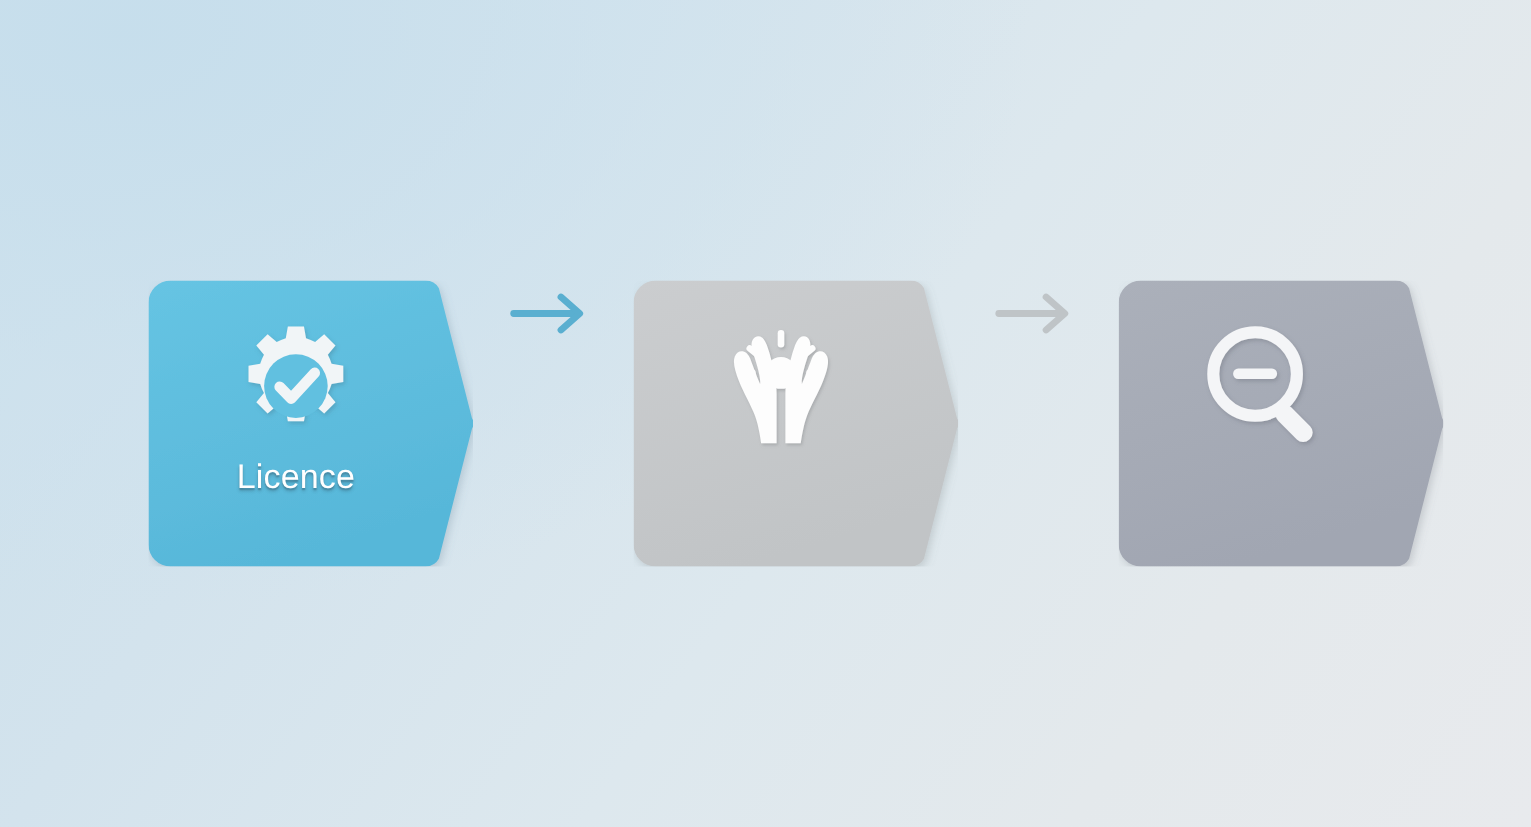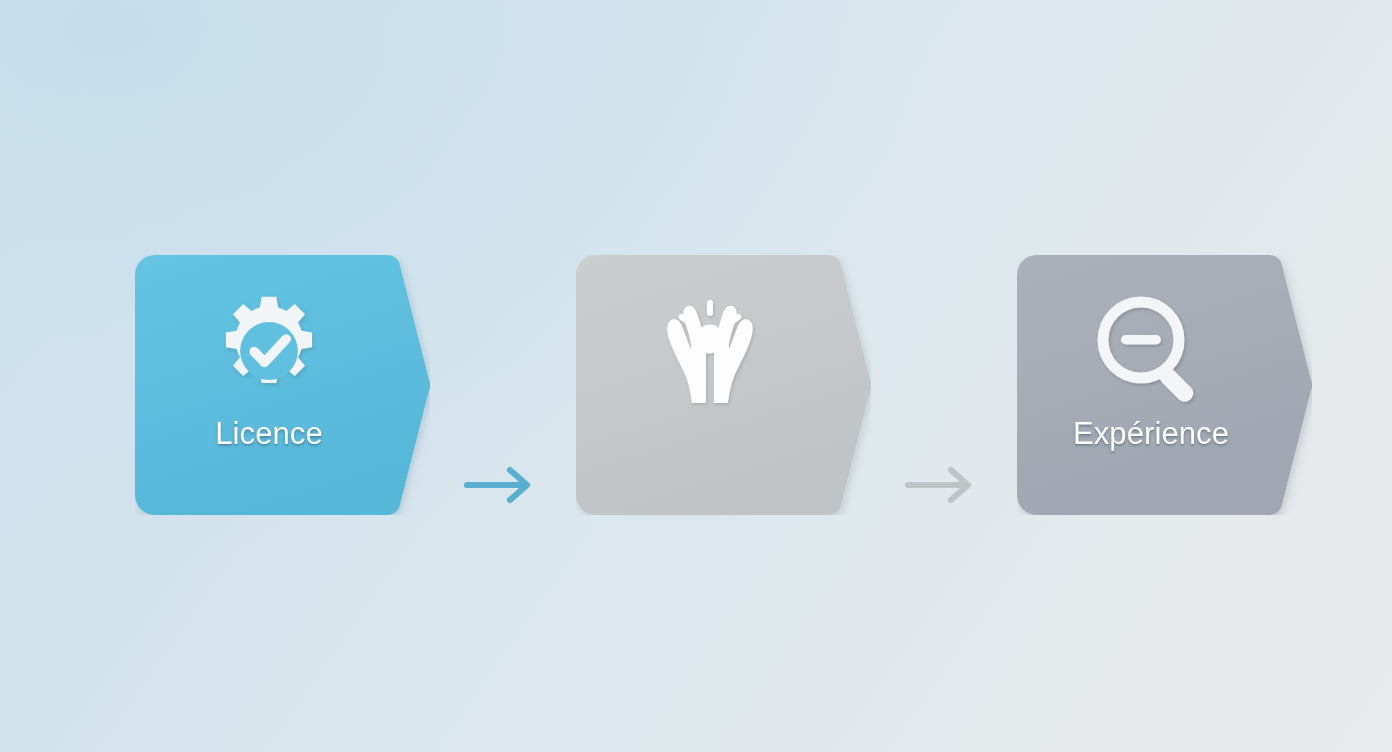--- a/index.html
+++ b/index.html
@@ -24,21 +24,21 @@
   }
 
   
   #flow {
     position: absolute;
     left: 135px;
     top: 255px;
     width: 1170px;
     height: 260px;
     display: flex;
-    align-items: flex-end;
+    align-items: flex-start;
   }
 
   .step {
     position: relative;
     width: 295px;
     height: 260px;
     flex: 0 0 auto;
   }
 
   
@@ -235,18 +235,17 @@
             <g filter="url(#is3)">
 
               <rect x="75" y="72" width="17" height="40" rx="8" transform="rotate(-45 83.5 92)" fill="#f4f5f7"></rect>
 
               <circle cx="48" cy="47" r="38" fill="none" stroke="#f4f5f7" stroke-width="11"></circle>
 
               <rect x="28" y="42" width="40" height="9.5" rx="4.7" fill="#f4f5f7"></rect>
             </g>
           </svg>
         </div>
-        <div class="step-label">Expérience</div>
       </div>
     </div>
 
   </div>
 </div>
 
 </body></html>

